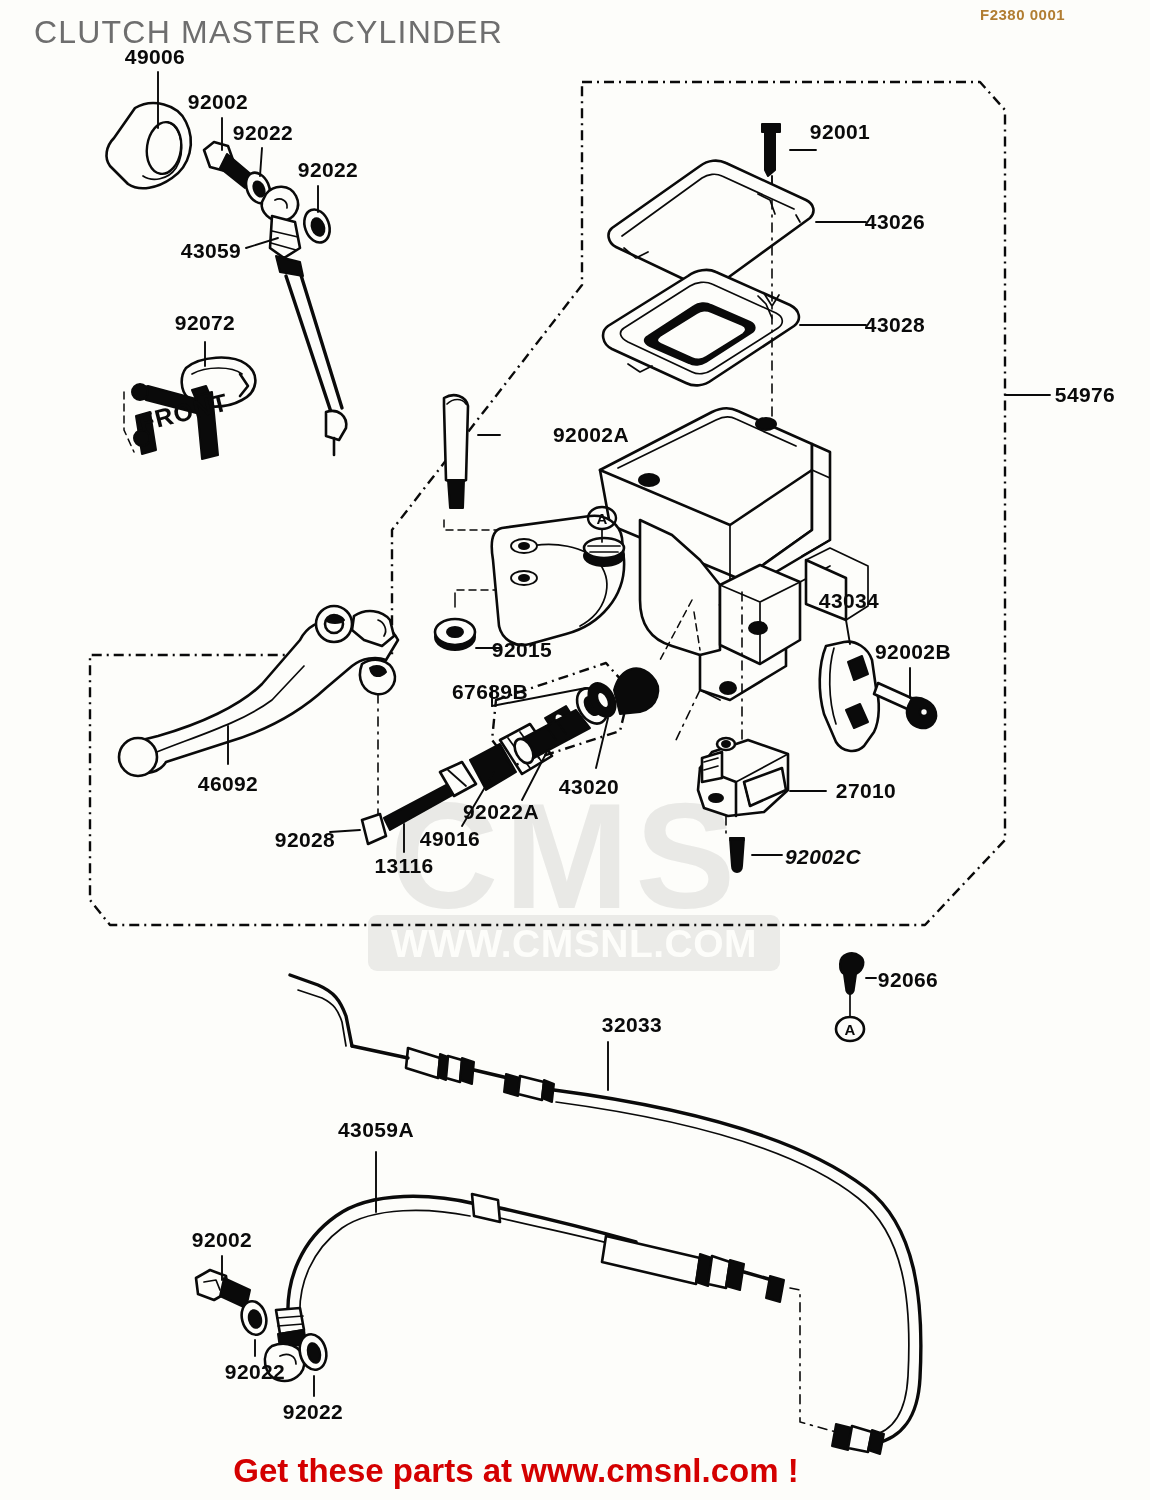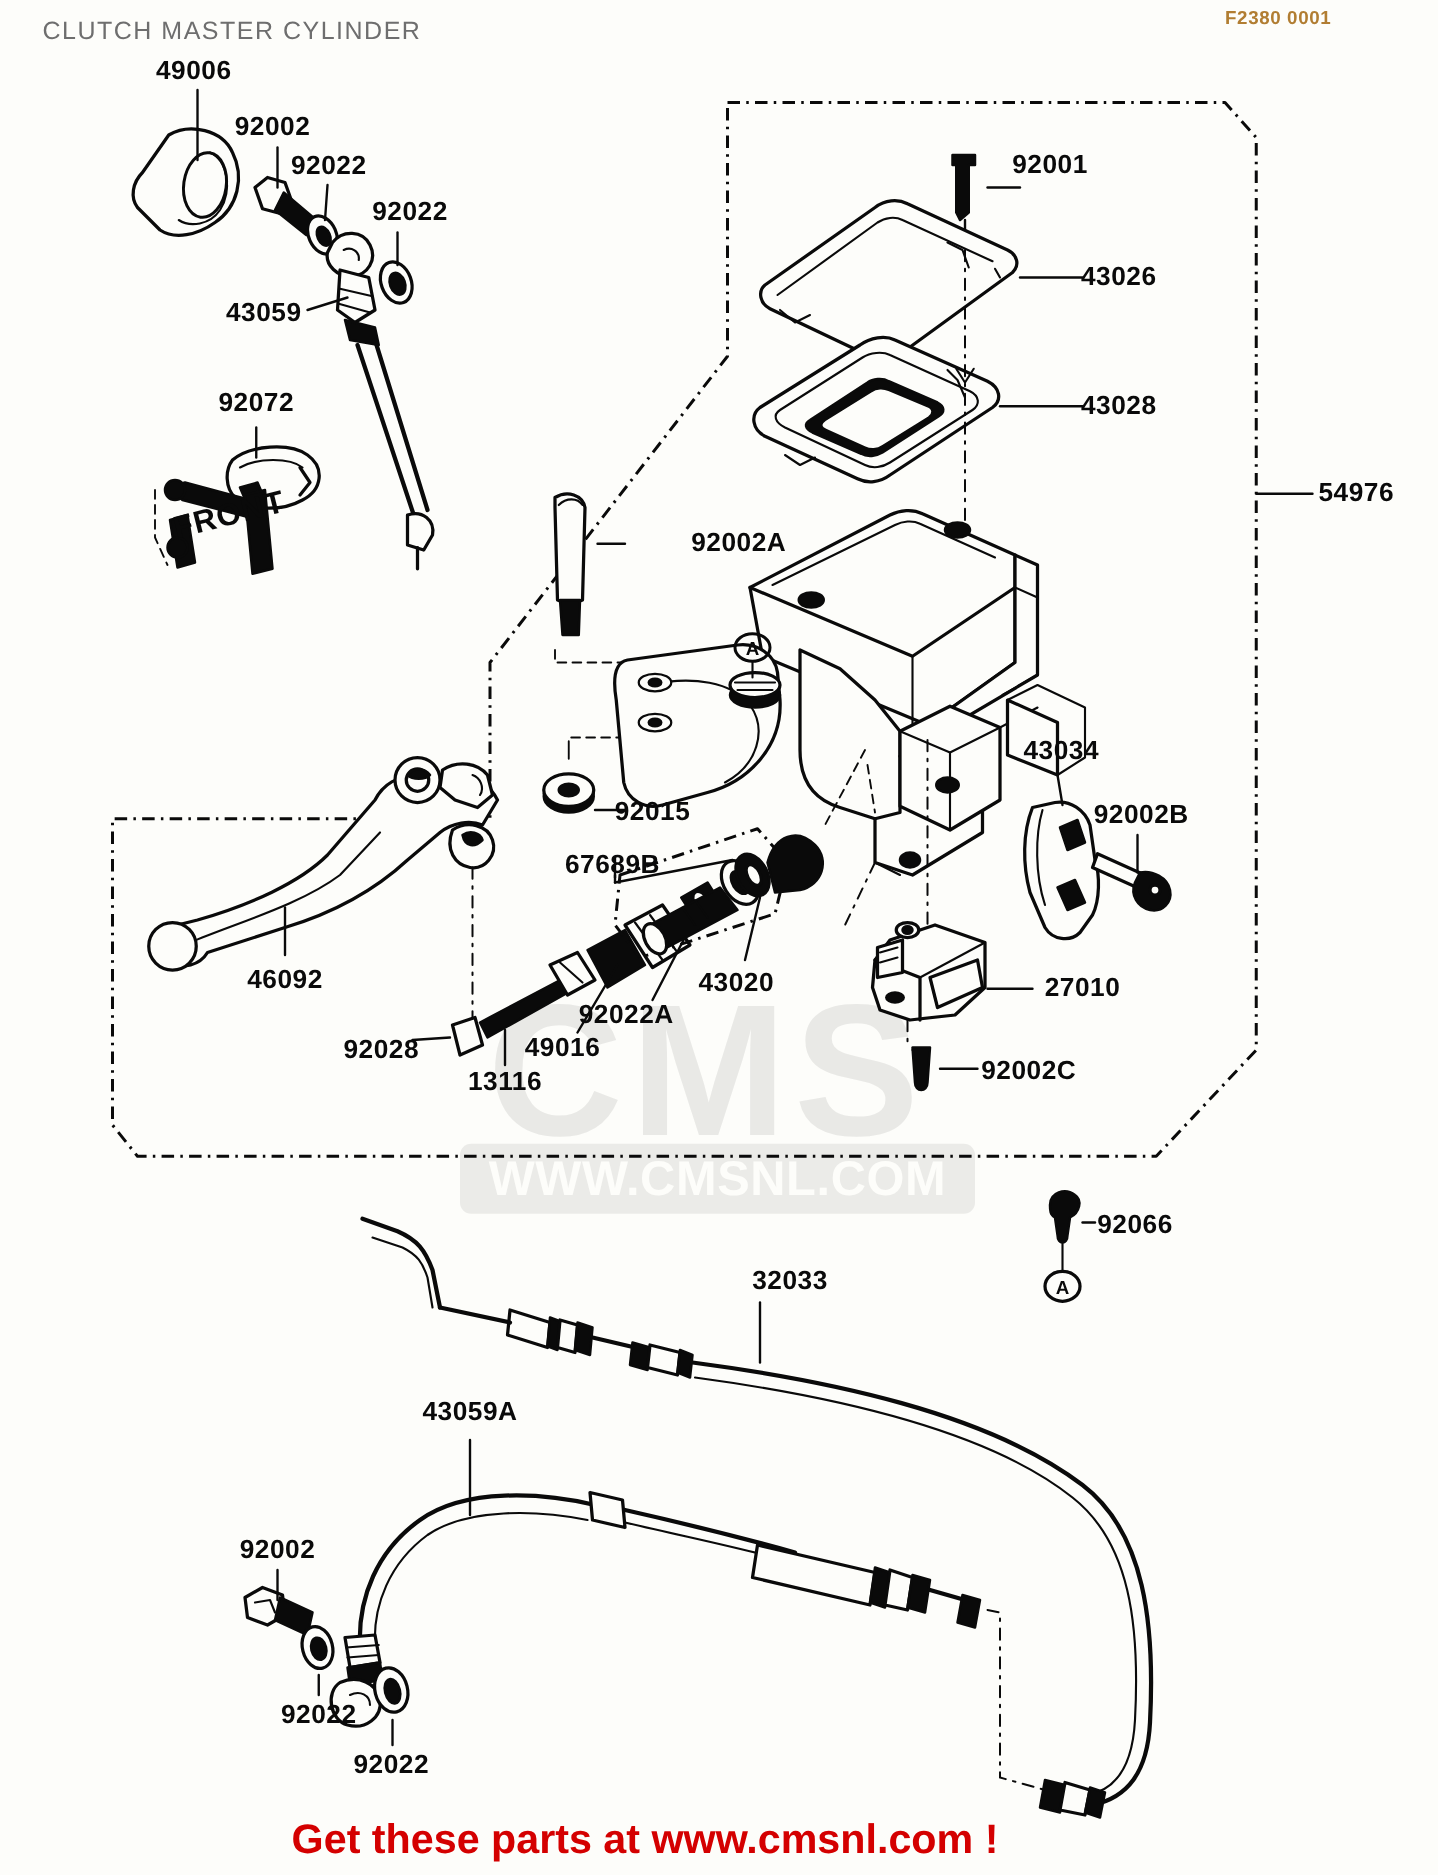--- a/index.html
+++ b/index.html
@@ -22,21 +22,21 @@
     position: absolute;
     left: 0;
     top: 0;
     width: 1150px;
     height: 1500px;
   }
   .page-title {
     position: absolute;
     left: 34px;
     top: 14px;
-    font-size: 20px;
+    font-size: 32px;
     letter-spacing: 1.2px;
     color: #6e6e6e;
     font-family: "Liberation Sans", sans-serif;
     white-space: nowrap;
     text-align: right;
   }
   .sheet-code {
     position: absolute;
     left: 980px;
     top: 6px;
@@ -486,21 +486,21 @@
       <div class="part-label" style="left: 228px; top: 784px;">46092</div>
       <div class="part-label" style="left: 490px; top: 692px;">67689B</div>
       <div class="part-label" style="left: 589px; top: 787px;">43020</div>
       <div class="part-label" style="left: 501px; top: 812px;">92022A</div>
       <div class="part-label" style="left: 450px; top: 839px;">49016</div>
       <div class="part-label" style="left: 305px; top: 840px;">92028</div>
       <div class="part-label" style="left: 404px; top: 866px;">13116</div>
       <div class="part-label" style="left: 849px; top: 601px;">43034</div>
       <div class="part-label" style="left: 913px; top: 652px;">92002B</div>
       <div class="part-label" style="left: 866px; top: 791px;">27010</div>
-      <div class="part-label" style="left: 823px; top: 857px;">92002C</div>
+      <div class="part-label" style="left: 823px; top: 857px; font-style: italic;">92002C</div>
       <div class="part-label" style="left: 908px; top: 980px;">92066</div>
       <div class="part-label" style="left: 608px; top: 1025px; margin-left: 24px;">32033</div>
       <div class="part-label" style="left: 376px; top: 1130px;">43059A</div>
       <div class="part-label" style="left: 222px; top: 1240px;">92002</div>
       <div class="part-label" style="left: 255px; top: 1372px;">92022</div>
       <div class="part-label" style="left: 313px; top: 1412px;">92022</div>
     </div>
 
   <div class="footer-cta">Get these parts at www.cmsnl.com !</div>
 

